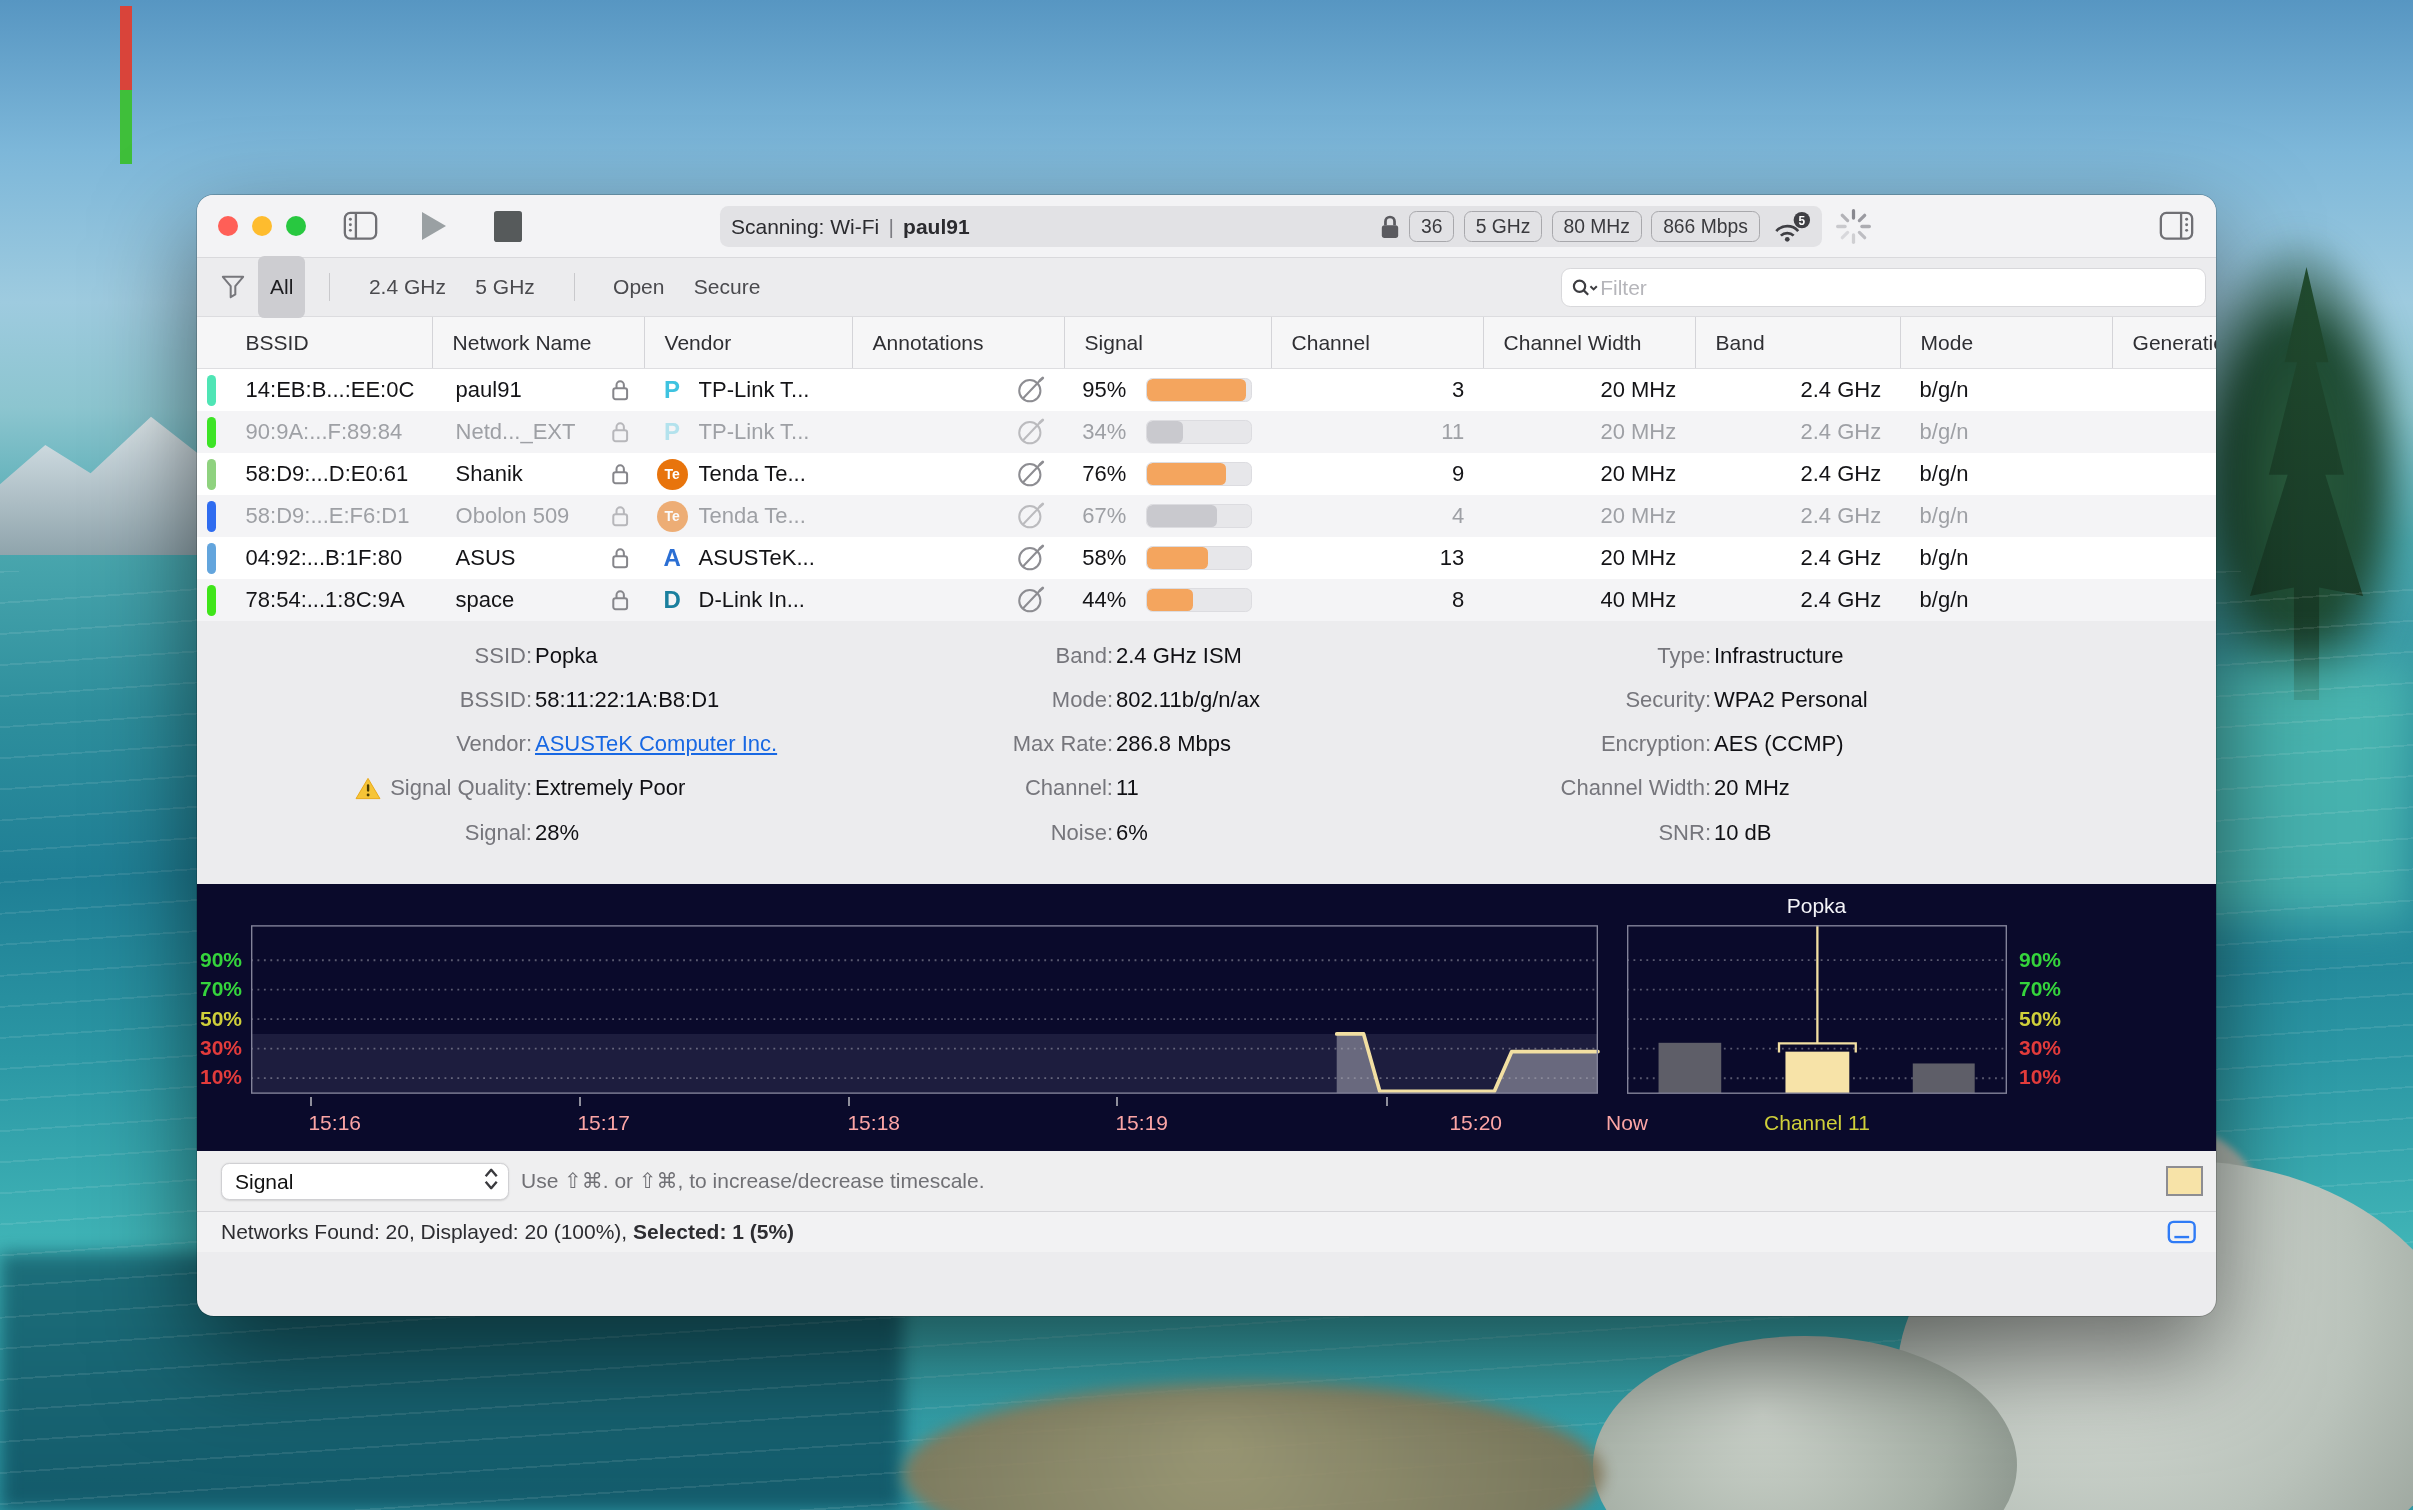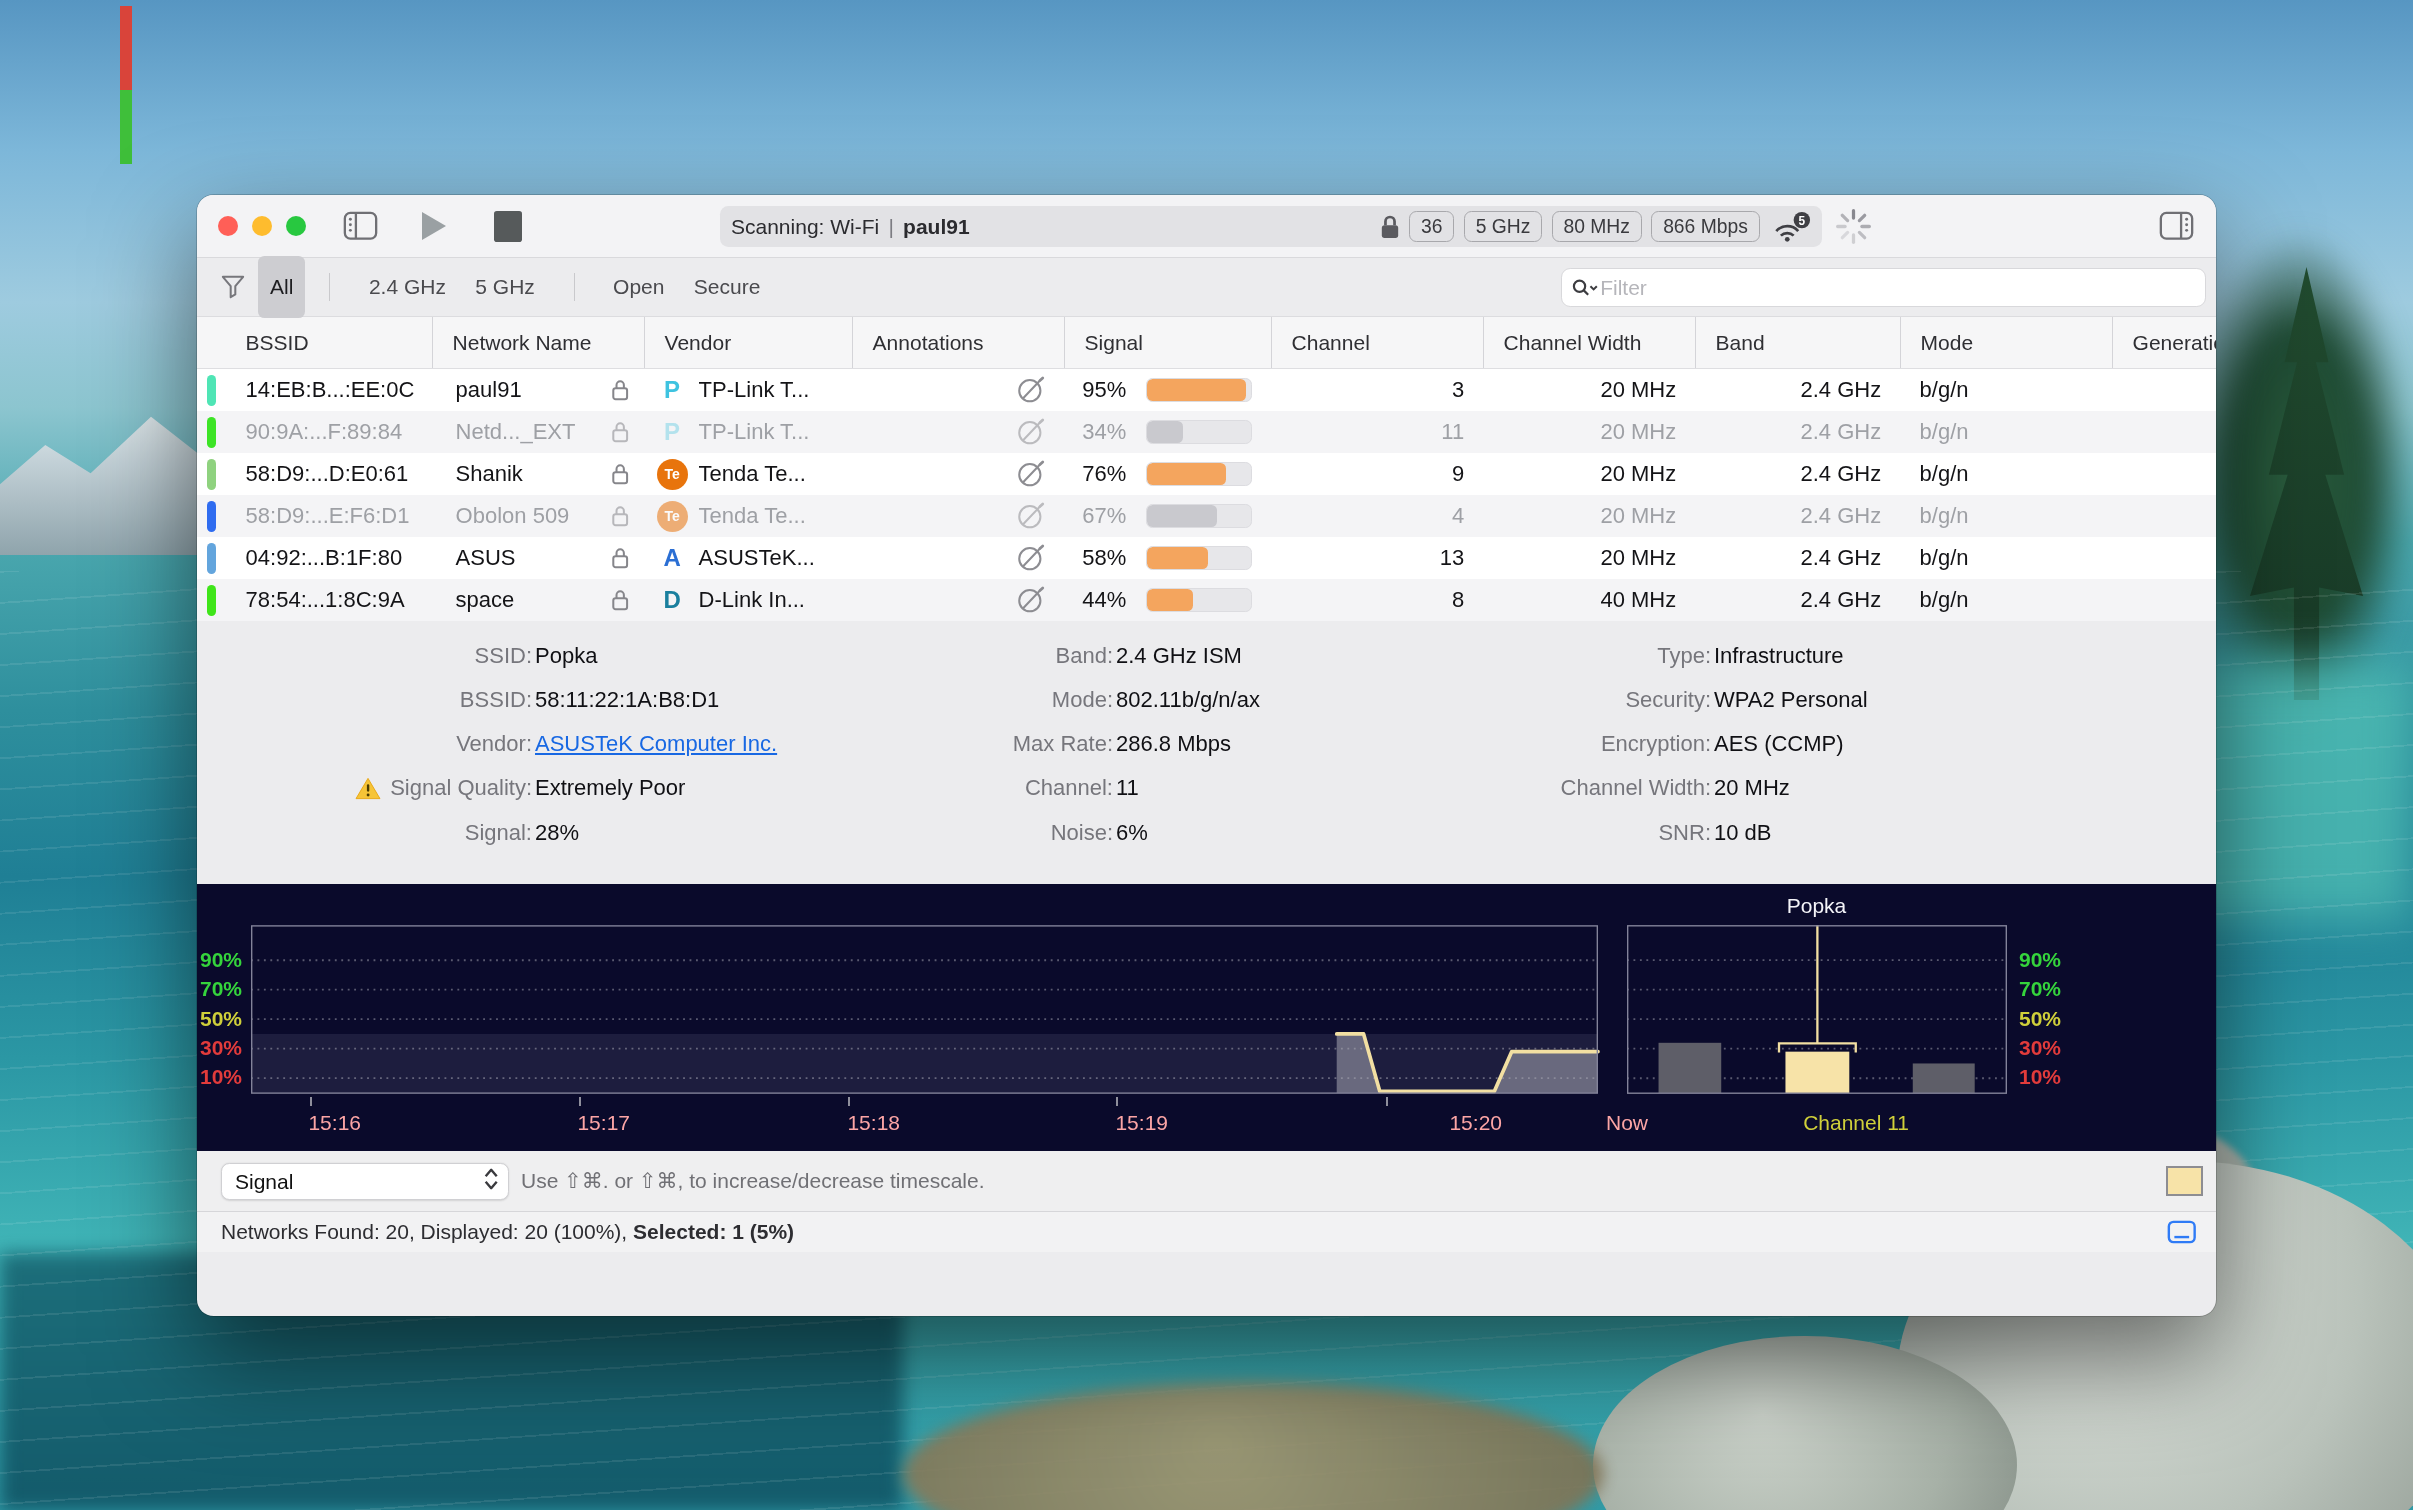--- a/index.html
+++ b/index.html
@@ -108,21 +108,21 @@
   .dvalue{color:#101014}
   .dlink{color:#1868e3;text-decoration:underline}
 
   
   .charts{height:267px;background:#0a0a2b;position:relative}
   .ylab{position:absolute;font-size:21px;font-weight:bold;width:55px}
   .ylab.left{text-align:right}
   .xlab{position:absolute;font-size:21px;color:#fca5a5;width:101px;text-align:right}
   .xtick{position:absolute;width:1.8px;height:9.2px;background:#8f8f9c}
   .callout{position:absolute;font-size:21px;color:#f4f4f8;width:147px;text-align:center}
-  .chanlab{position:absolute;font-size:21px;width:184px;text-align:right}
+  .chanlab{position:absolute;font-size:21px;width:184px;text-align:center}
 
   
   .controlsbar{height:61px;background:#efeff0;display:flex;align-items:center;position:relative;border-bottom:0.9px solid #d6d6d9}
   .mode-select{position:absolute;left:24px;top:12px;width:288px;height:37px;background:#fff;border:0.9px solid #d0d0d3;border-radius:8.3px;
     display:flex;align-items:center;padding:0 7.4px 0 13px;font-size:21px;color:#111;box-shadow:0 0.9px 1.8px rgba(0,0,0,.12)}
   .mode-select .stepper{margin-left:auto}
   .hint{position:absolute;left:324px;font-size:21px;color:#707075}
   .swatch{position:absolute;right:13px;top:14.7px;width:37px;height:30px;background:#f7e3a8;border:2.8px solid #8d8d92}
   .statusbar{height:40px;background:#f2f2f3;display:flex;align-items:center;position:relative;font-size:21px;color:#2d2d31}
   .statusbar .txt{margin-left:24px}

